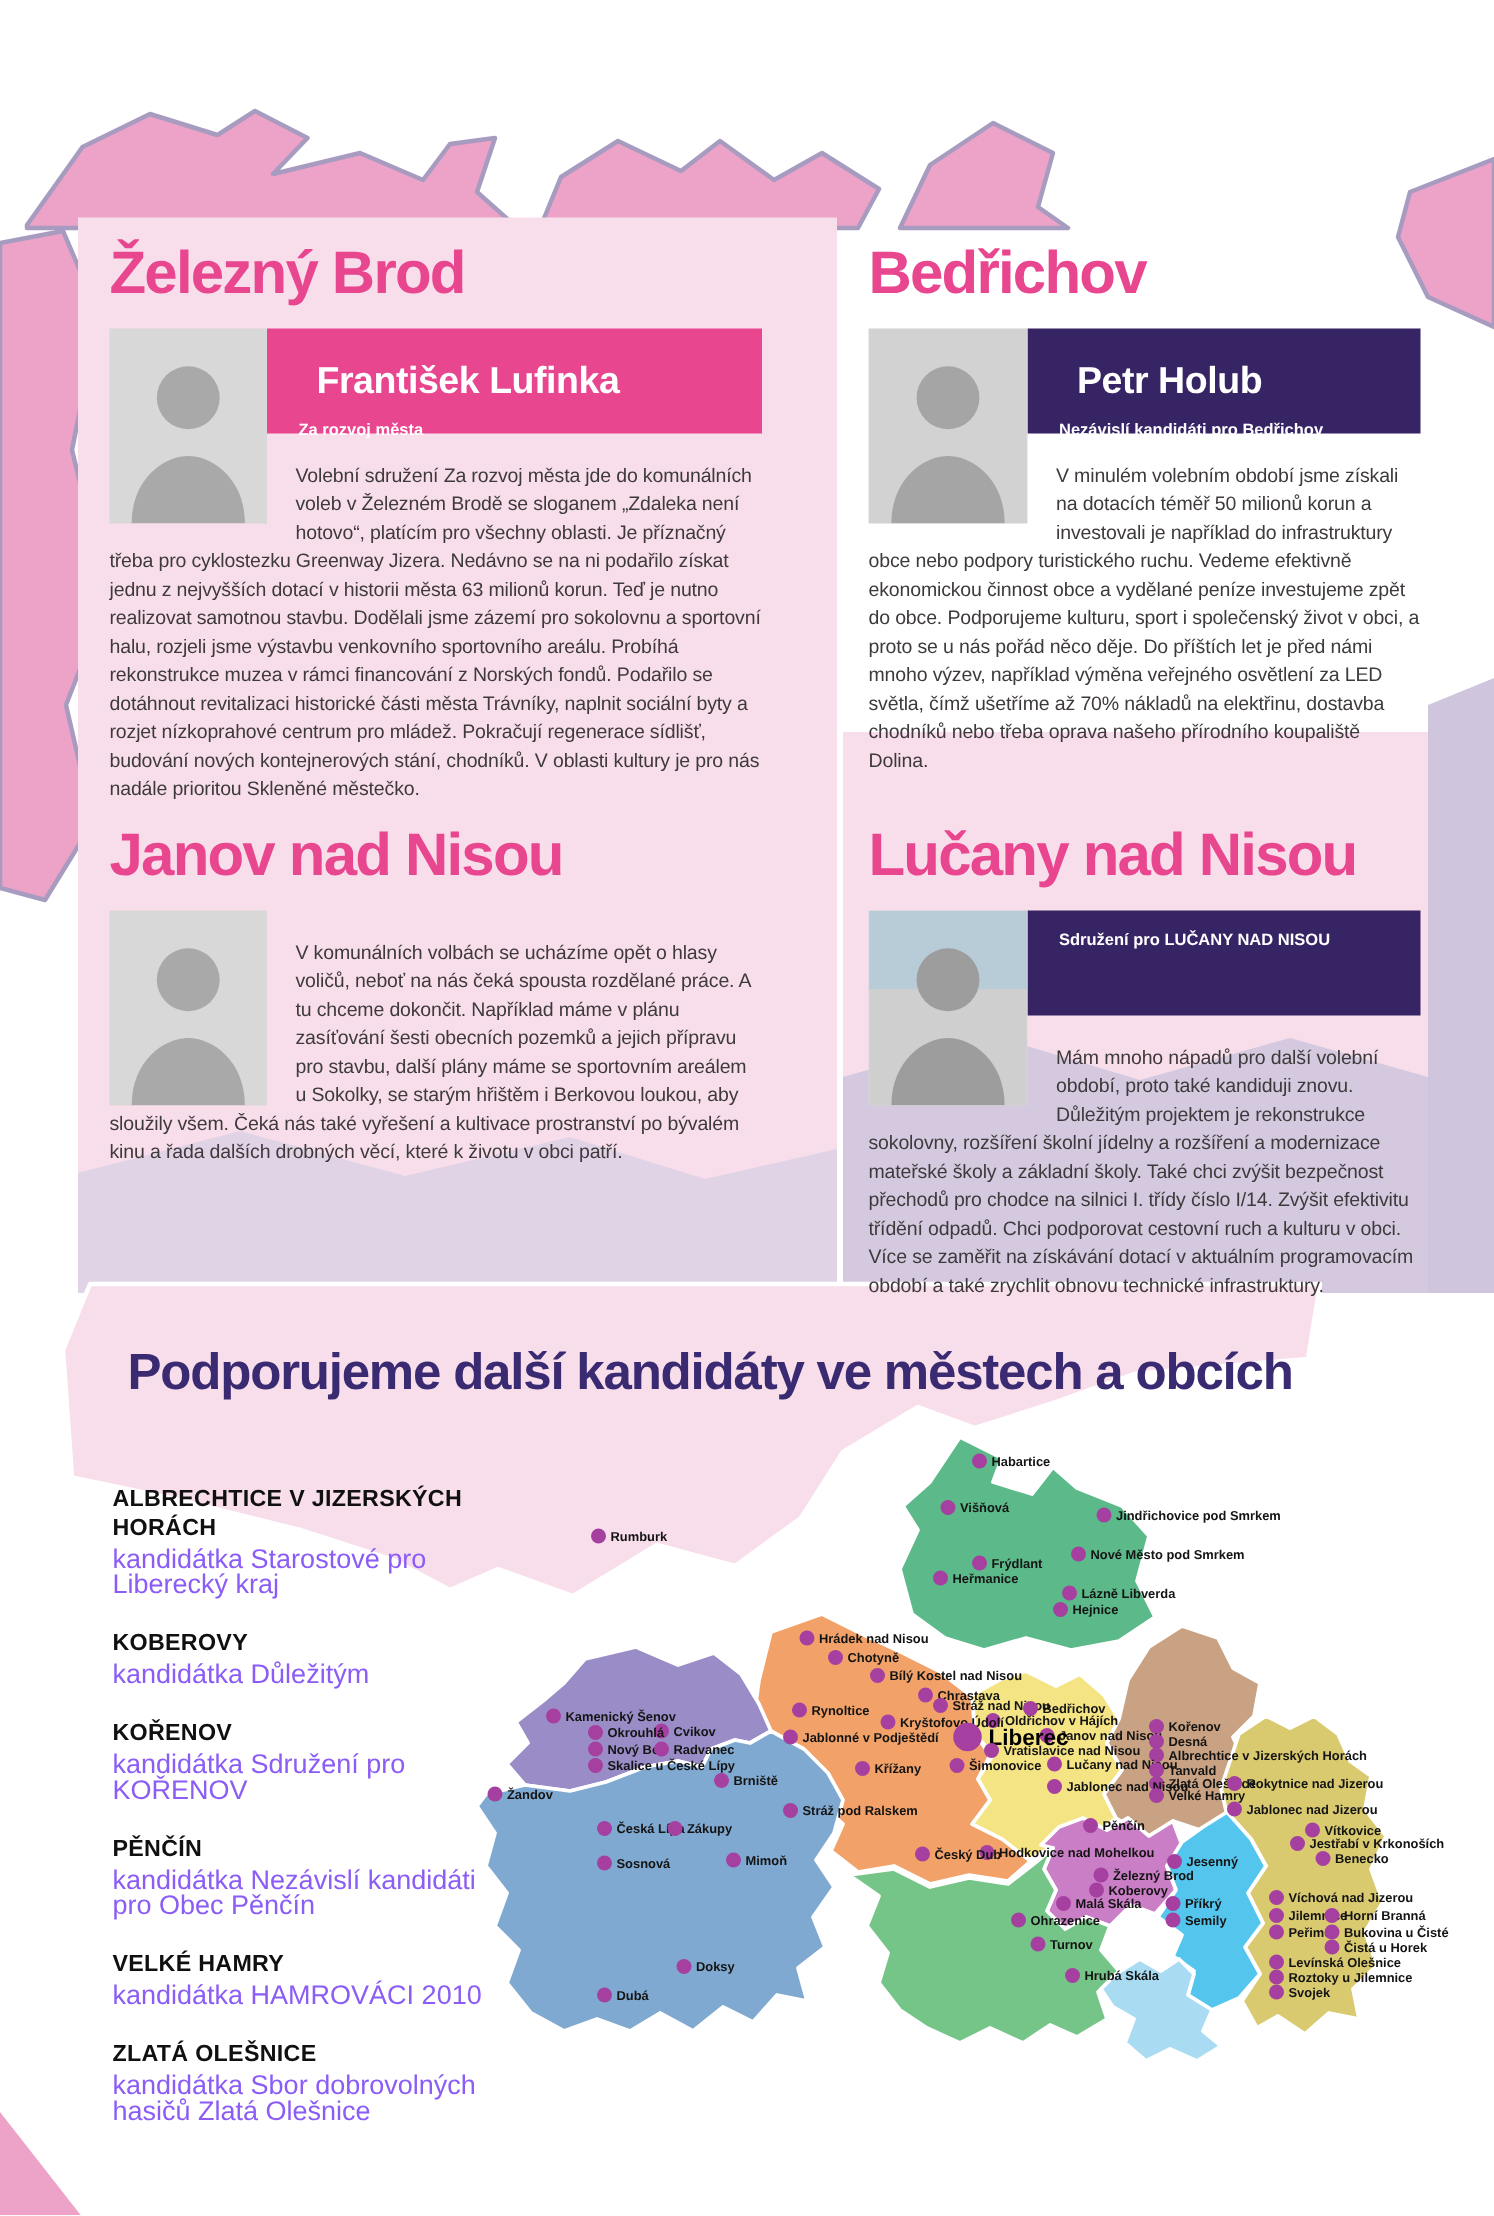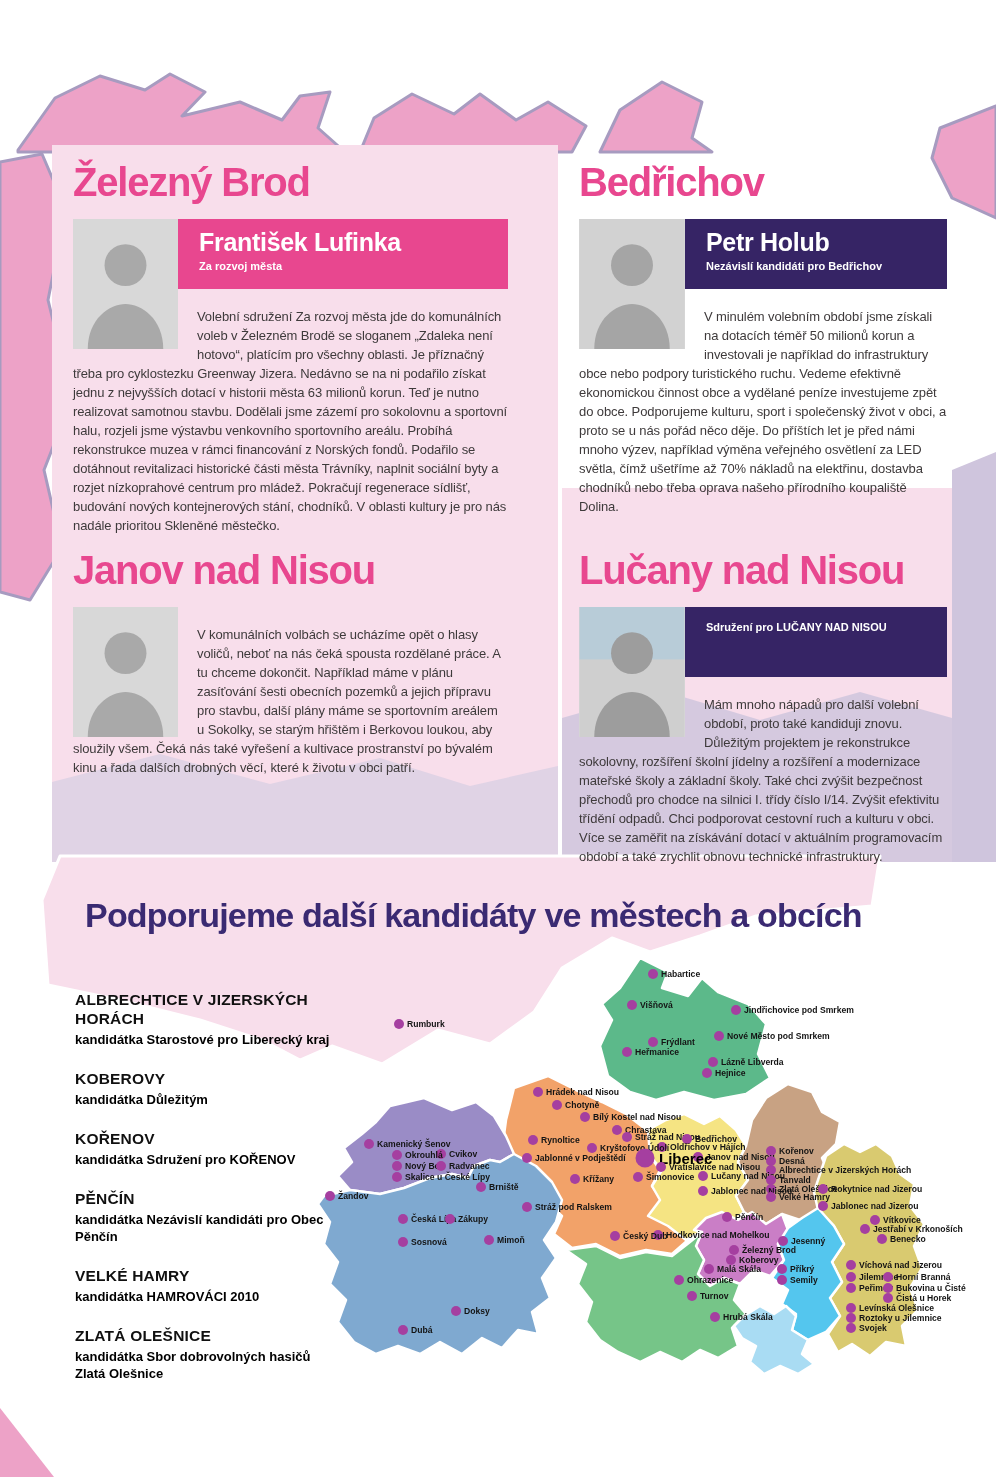--- a/index.html
+++ b/index.html
@@ -16,32 +16,32 @@
   .profile{position:absolute}
   .profile h2{margin:0 0 15px;font-size:40px;line-height:44px;font-weight:800;
               color:var(--pink);letter-spacing:-1.2px}
   .photo{float:left;width:105px;height:130px;margin-right:19px;background:#d8d8d8;overflow:hidden}
   .p-right .photo{width:106px}
   .photo svg{display:block;width:100%;height:100%}
   .namebox{margin-left:105px;height:70px;padding:10px 8px 0 21px}
   .p-right .namebox{margin-left:106px}
   .namebox.pinkbg{background:var(--pink)}
   .namebox.purplebg{background:var(--purple)}
-  .name{margin:0;font-size:25px;line-height:27px;font-weight:800;color:#fff;letter-spacing:-0.3px}
+  .name{margin:12px;font-size:25px;line-height:27px;font-weight:800;color:#fff;letter-spacing:-0.3px}
   .party{margin:3px 0 0;font-size:11px;line-height:15px;font-weight:700;color:#fff}
   .bio{margin:0;padding-top:18px;font-size:13px;line-height:19px;font-weight:400;
        color:var(--body-ink);letter-spacing:-0.1px}
 
   .support-heading{position:absolute;left:75px;top:886px;margin:10px;font-size:34px;
        font-weight:800;color:var(--heading-purple);letter-spacing:-0.8px}
   .support-list{position:absolute;left:75px;top:990px;width:258px}
   .support-item{margin-bottom:21px}
   .support-item h3{margin:0;font-size:15.5px;line-height:19px;font-weight:800;color:#101010;
        letter-spacing:0.2px}
-  .support-item p{margin:3px 0 0;font-size:13px;line-height:17px;font-weight:700;color:#000000}
+  .support-item p{margin:3px 0 0;font-size:18px;line-height:17px;font-weight:400;color:#8b5cf6}
 
   .map-svg{position:absolute;left:0;top:845px}
   .region{stroke:#fff;stroke-width:2.5;stroke-linejoin:round}
   .pinkzone{stroke:#fff;stroke-width:3;stroke-linejoin:round}
   .tl{font:700 8.6px "Liberation Sans",sans-serif;fill:#141414}
   .tl-big{font:800 15px "Liberation Sans",sans-serif;fill:#000}
   .blob{stroke:#a79bc0;stroke-width:3;stroke-linejoin:round}
 </style>
 </head>
 <body>

